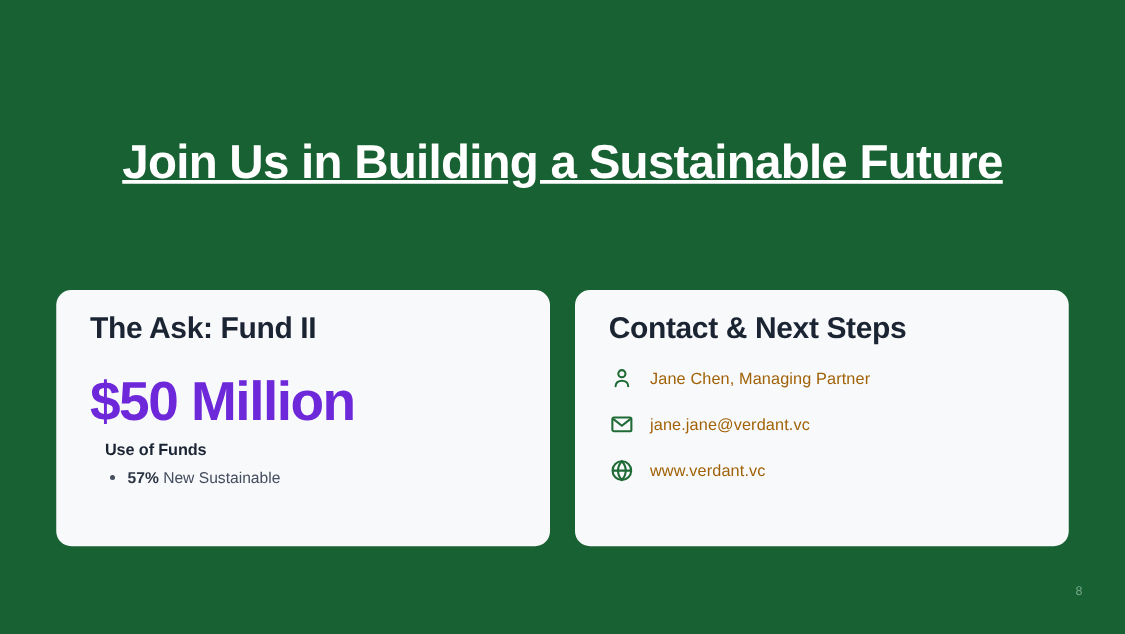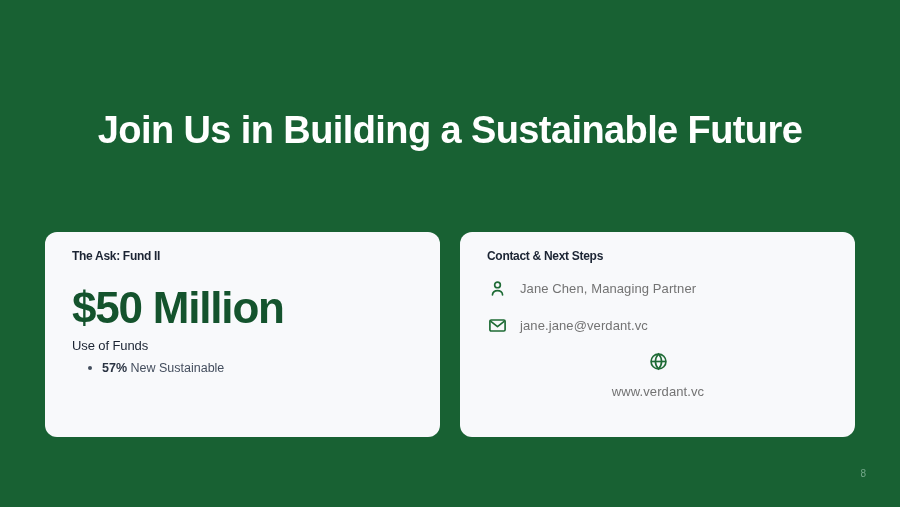--- a/index.html
+++ b/index.html
@@ -15,57 +15,58 @@
   }
   .slide-title{
     position:absolute;
     left:90px;top:108px;width:720px;
     text-align:center;
     color:#ffffff;
     font-size:38px;
     font-weight:bold;
     line-height:1.21;
     letter-spacing:-0.6px;
+    text-decoration:underline;
   }
   .cards{
     position:absolute;
     left:45px;top:232px;
     width:810px;height:205px;
     display:flex;
     gap:20px;
   }
   .card{
     background:#f8f9fb;
     border-radius:12px;
     width:395px;
     box-sizing:border-box;
     padding:17px 26px 14px 27px;
     position:relative;
   }
   .card-title{
     color:#1b2433;
-    font-size:12px;
+    font-size:24px;
     font-weight:bold;
     letter-spacing:-0.3px;
     margin:0 0 4px 0;
   }
   .big-number{
-    color:#14532d;
+    color:#6d28d9;
     font-size:44px;
     font-weight:bold;
     letter-spacing:-1.2px;
     line-height:1.08;
     margin:21px 0 2px 0;
   }
   .sub-label{
     color:#1b2433;
     font-size:13px;
-    font-weight:normal;
+    font-weight:bold;
     letter-spacing:-0.1px;
-    margin:6px 0 6px 0;
+    margin:6px 0 6px 12px;
   }
   .fund-list{
     margin:0;
     padding:0 0 0 30px;
     list-style:none;
   }
   .fund-list li{
     position:relative;
     color:#444e5e;
     font-size:12.5px;
@@ -89,29 +90,29 @@
     padding:0;
     list-style:none;
   }
   .contact-row{
     display:flex;
     align-items:center;
     gap:13px;
     height:22px;
     margin-bottom:15px;
   }
-  .contact-row:last-child{margin-bottom:4px;flex-direction:column;}
+  .contact-row:last-child{margin-bottom:4px;}
   .c-icon{
     width:20px;height:20px;
     flex:0 0 20px;
     display:flex;align-items:center;justify-content:center;
     color:#1e6b35;
   }
   .c-text{
-    color:#737373;
+    color:#a16207;
     font-size:13px;
     letter-spacing:0.1px;
     white-space:nowrap;
   }
   .page-num{
     position:absolute;
     right:34px;bottom:28px;
     color:#74a88a;
     font-size:10px;
   }

